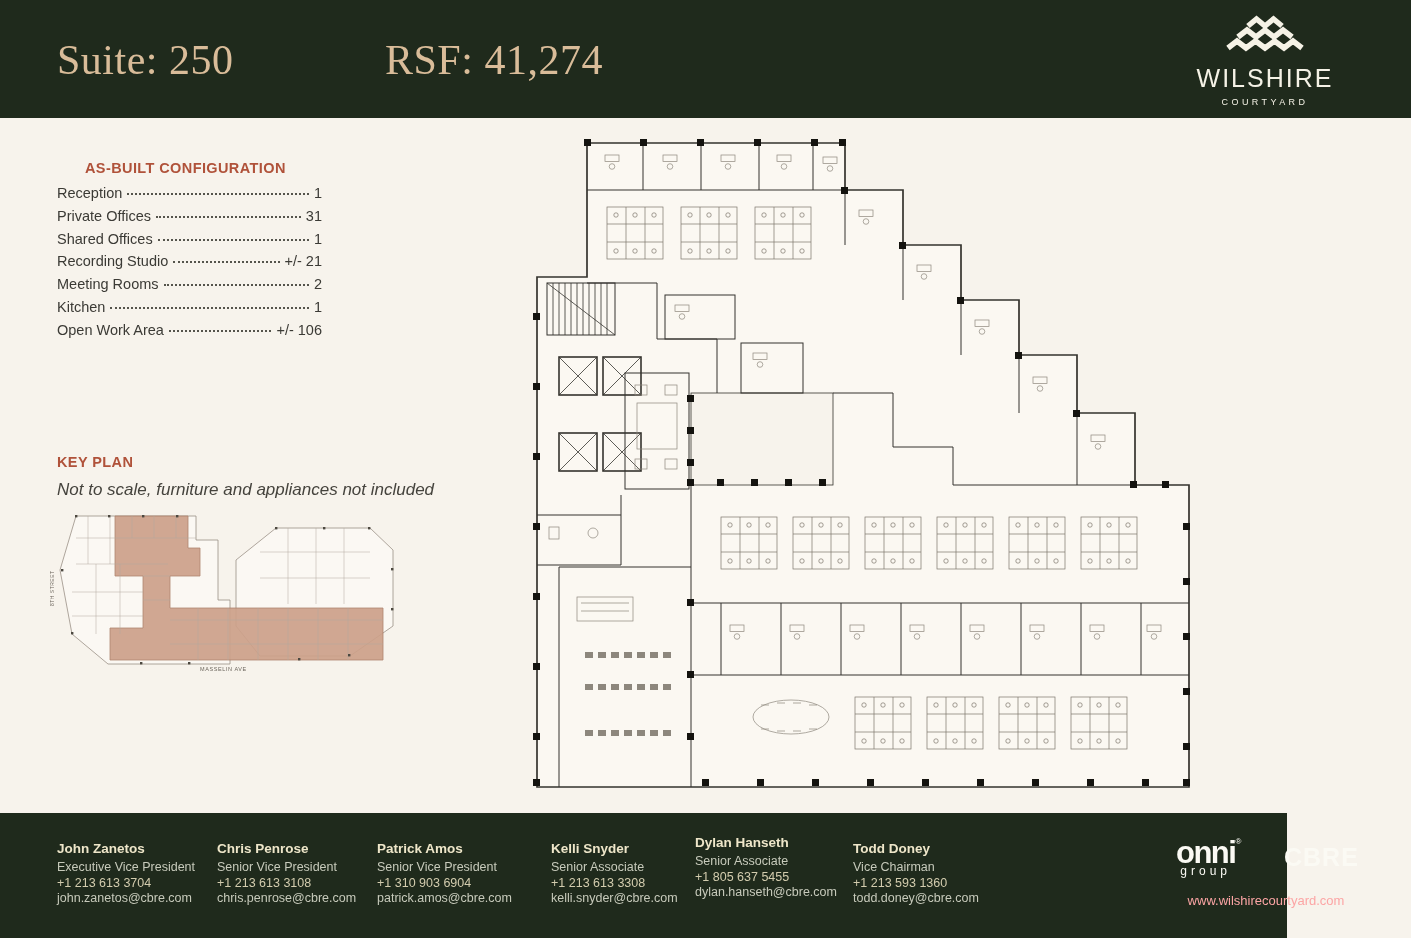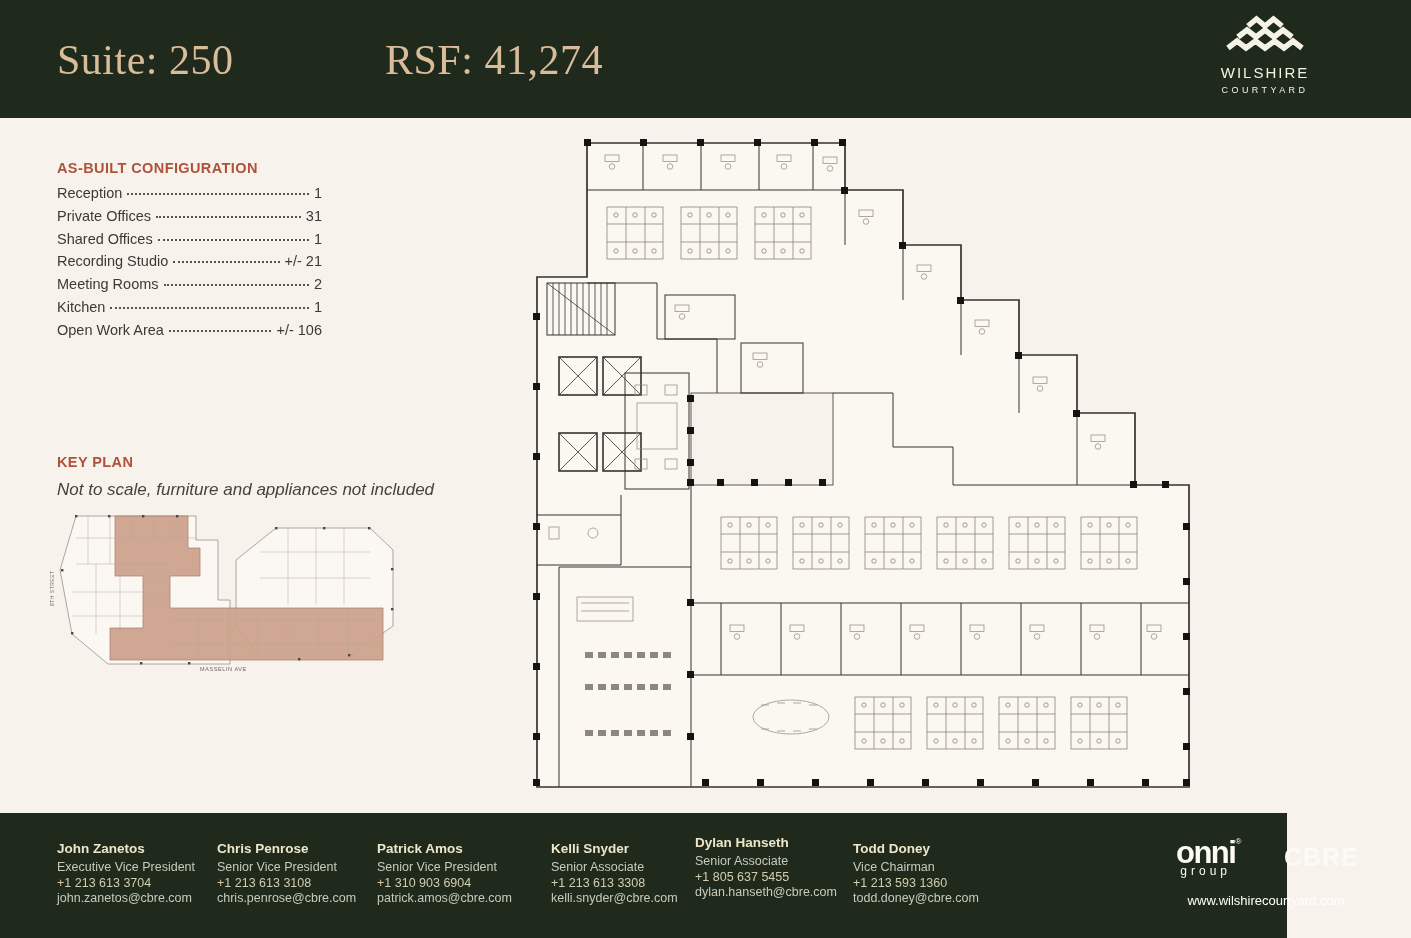--- a/index.html
+++ b/index.html
@@ -18,29 +18,29 @@
     font-family:"Liberation Serif", serif;
     font-size:42px; color:#d9bc99; letter-spacing:.5px; white-space:nowrap;
   }
   .suite-title { left:57px;text-align:right; }
   .rsf-title  { left:385px; }
   .logo-block {
     position:absolute; left:1195px; top:14px; width:140px;
     text-align:center; color:#f5f2e6;
   }
   .logo-wave { display:block; margin:0 auto 6px auto; }
-  .logo-name { font-size:15px; letter-spacing:2px; font-weight:400; color:#f5f2e6; }
+  .logo-name { font-size:25px; letter-spacing:2px; font-weight:400; color:#f5f2e6; }
   .logo-sub  { font-size:9px; letter-spacing:3.4px; font-weight:400; margin-top:4px; color:#f5f2e6; }
 
   
   .section-title {
     position:absolute; left:57px;
     font-size:14.5px; font-weight:700; letter-spacing:.4px; color:#b0523a;
   }
-  .t-asbuilt { top:160px; }
+  .t-asbuilt { top:160px;margin-left:28px; }
   .t-keyplan { top:454px; }
   .config-list { position:absolute; left:57px; top:185px; width:265px; }
   .cfg-row { display:flex; align-items:baseline; height:22.8px; font-size:14.5px; color:#3b3a35; }
   .cfg-label { white-space:nowrap; }
   .cfg-dots { flex:1; border-bottom:2px dotted #55544c; margin:0 5px; transform:translateY(-3px); }
   .cfg-value { white-space:nowrap; }
 
   .keyplan-note {
     position:absolute; left:57px; top:480px;
     font-size:17px; font-style:italic; color:#45433d;
@@ -65,21 +65,21 @@
   }
   .onni-word { font-size:31px; font-weight:700; letter-spacing:-1.5px; line-height:28px; }
   .onni-reg  { font-size:8px; vertical-align:top; position:relative; top:-2px; }
   .onni-group{ font-size:12px; letter-spacing:4px; font-weight:400; text-align:center; margin-top:-3px; padding-right:6px; }
   .brand-cbre {
     position:absolute; left:1284px; top:30px; color:#fbfaf4;
     font-size:25px; font-weight:700; letter-spacing:1px;
   }
   .site-url {
     position:absolute; left:1176px; top:80px; width:180px; text-align:center;
-    font-size:13px; color:#ffffff;
+    font-size:13px; color:#fca5a5;
   }
 
   
   .wall  { stroke:#35332e; fill:none; }
   .wallf { stroke:#35332e; fill:#fbf8f2; }
   .lite  { stroke:#8d877d; fill:none; stroke-width:.7; }
   .col   { fill:#14130f; }
   .kp-wall { stroke:#9a9186; fill:#fbf8f3; stroke-width:.8; }
   .kp-line { stroke:#b3aa9e; stroke-width:.5; fill:none; }
   .kp-txt  { fill:#6d675e; font-family:"Liberation Sans",sans-serif; }

